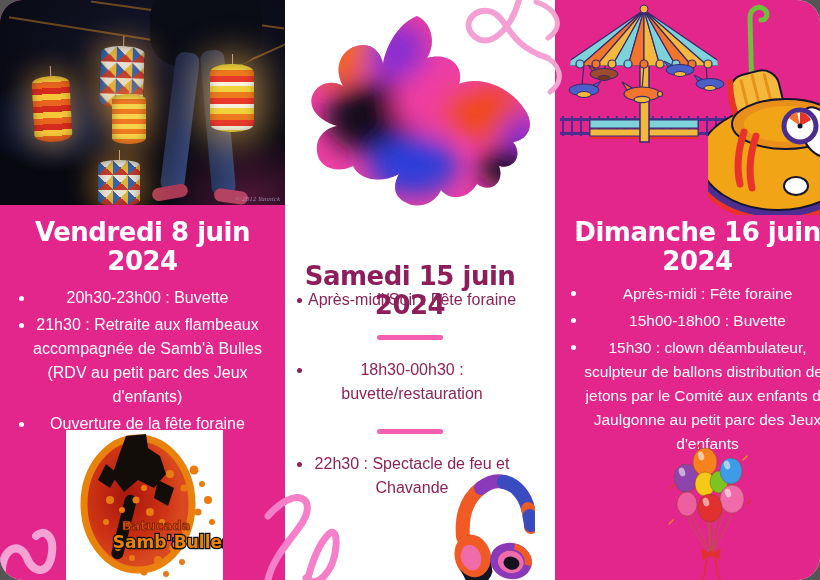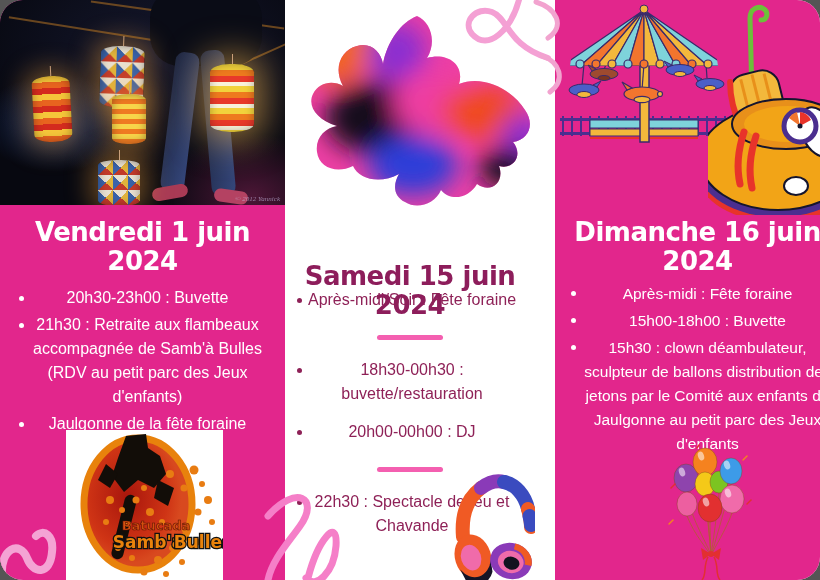--- a/index.html
+++ b/index.html
@@ -86,28 +86,28 @@
            background:repeating-linear-gradient(180deg,#f7d54a 0 5px,#ef7a22 5px 10px);"></div>
       <div class="lantern" style="left:210px;top:64px;width:44px;height:68px;
            background:repeating-linear-gradient(180deg,#f2d23c 0 6px,#ee7a1e 6px 12px,#e8392a 12px 18px,#f8f2da 18px 22px);
            box-shadow:0 0 34px 10px rgba(255,190,80,.55), inset 0 0 10px rgba(0,0,0,.3);"></div>
       <div class="lantern" style="left:98px;top:160px;width:42px;height:46px;
            background:repeating-conic-gradient(from 45deg,#e0b33b 0% 25%,#c23b2a 25% 50%,#3a62a8 50% 75%,#e8e0d0 75% 100%) 0 0/15px 15px;"></div>
       <div class="watermark">© 2012 Yannick</div>
     </div>
 
     <div class="day-title">
-      <div>Vendredi 1 juin</div>
+      <div>Vendredi 8 juin</div>
       <div>2024</div>
     </div>
 
     <ul class="events">
         <li class="event">20h30-23h00 : Buvette</li>
         <li class="event">21h30 : Retraite aux flambeaux accompagnée de Samb'à Bulles (RDV au petit parc des Jeux d'enfants)</li>
-        <li class="event">Jaulgonne de la fête foraine</li>
+        <li class="event">Ouverture de la fête foraine</li>
       </ul>
 
     <div class="logo-box">
       <svg width="157" height="150" viewBox="0 0 157 150">
         <defs>
           <radialGradient id="logoRed" cx="40%" cy="45%">
             <stop offset="0%" stop-color="#a8160c"></stop>
               <stop offset="75%" stop-color="#cf3415"></stop>
               <stop offset="100%" stop-color="#d8491f"></stop>
           </radialGradient>
@@ -183,21 +183,20 @@
 
     <div class="day-title">
       <div>Samedi 15 juin</div>
       <div>2024</div>
     </div>
 
     <ul class="events">
         <li class="event">Après-midi/Soir : Fête foraine</li>
         <li class="divider-row"><span class="divider"></span></li>
         <li class="event">18h30-00h30 : buvette/restauration</li>
-        <li class="event">20h00-00h00 : DJ</li>
         <li class="divider-row"><span class="divider"></span></li>
         <li class="event">22h30 : Spectacle de feu et Chavande</li>
       </ul>
 
     <svg class="headphones" width="88" height="115" viewBox="0 0 88 115">
       <g fill="none" stroke-linecap="round" stroke-width="14">
         <path d="M14,68 C12,44 20,28 32,19" stroke="#F05A24"></path>
         <path d="M32,19 C40,13 48,11 55,13" stroke="#8A3AB8"></path>
         <path d="M55,13 C66,15 76,26 79,40" stroke="#3A4BBF"></path>
         <path d="M79,40 C81,47 82,53 82,58" stroke="#F05A24"></path>

